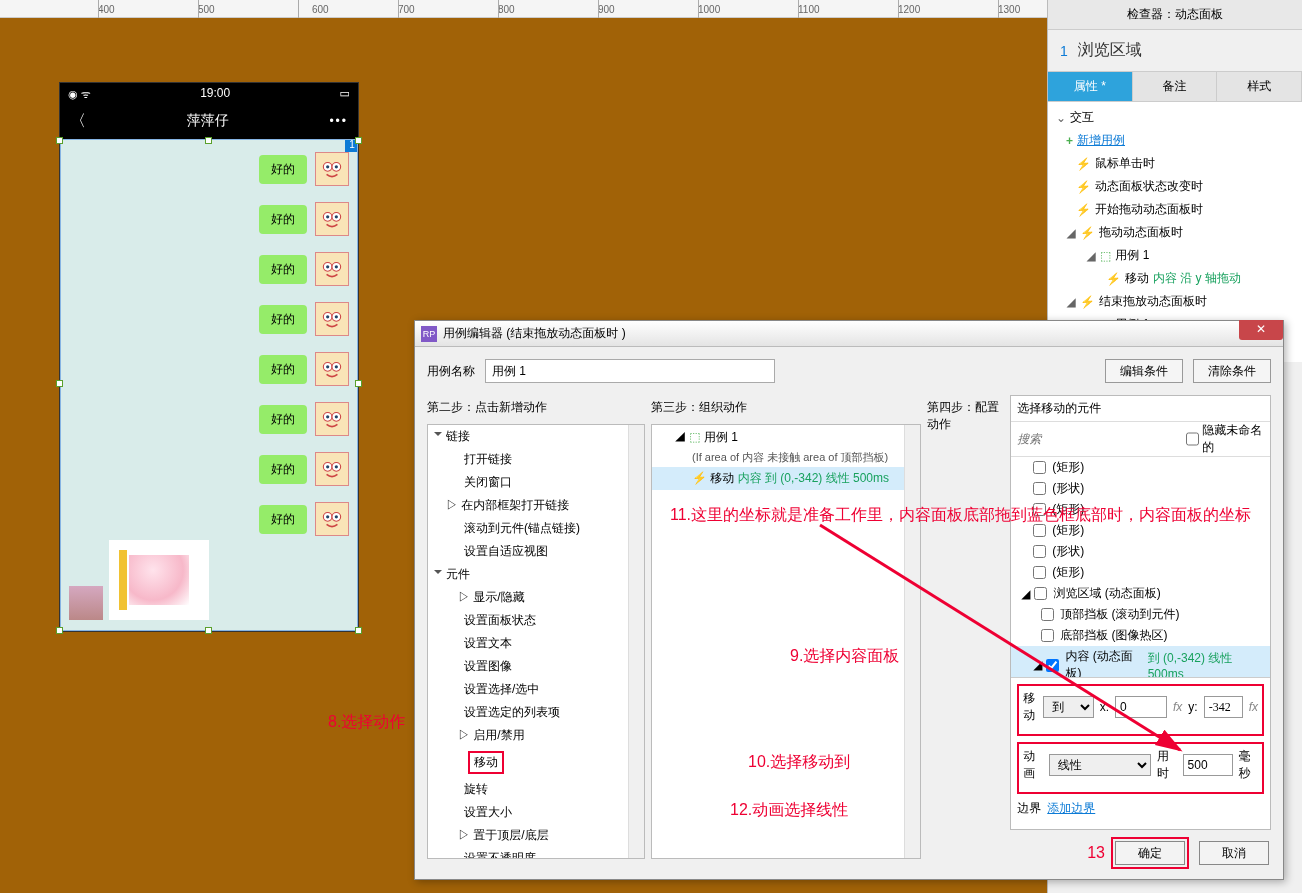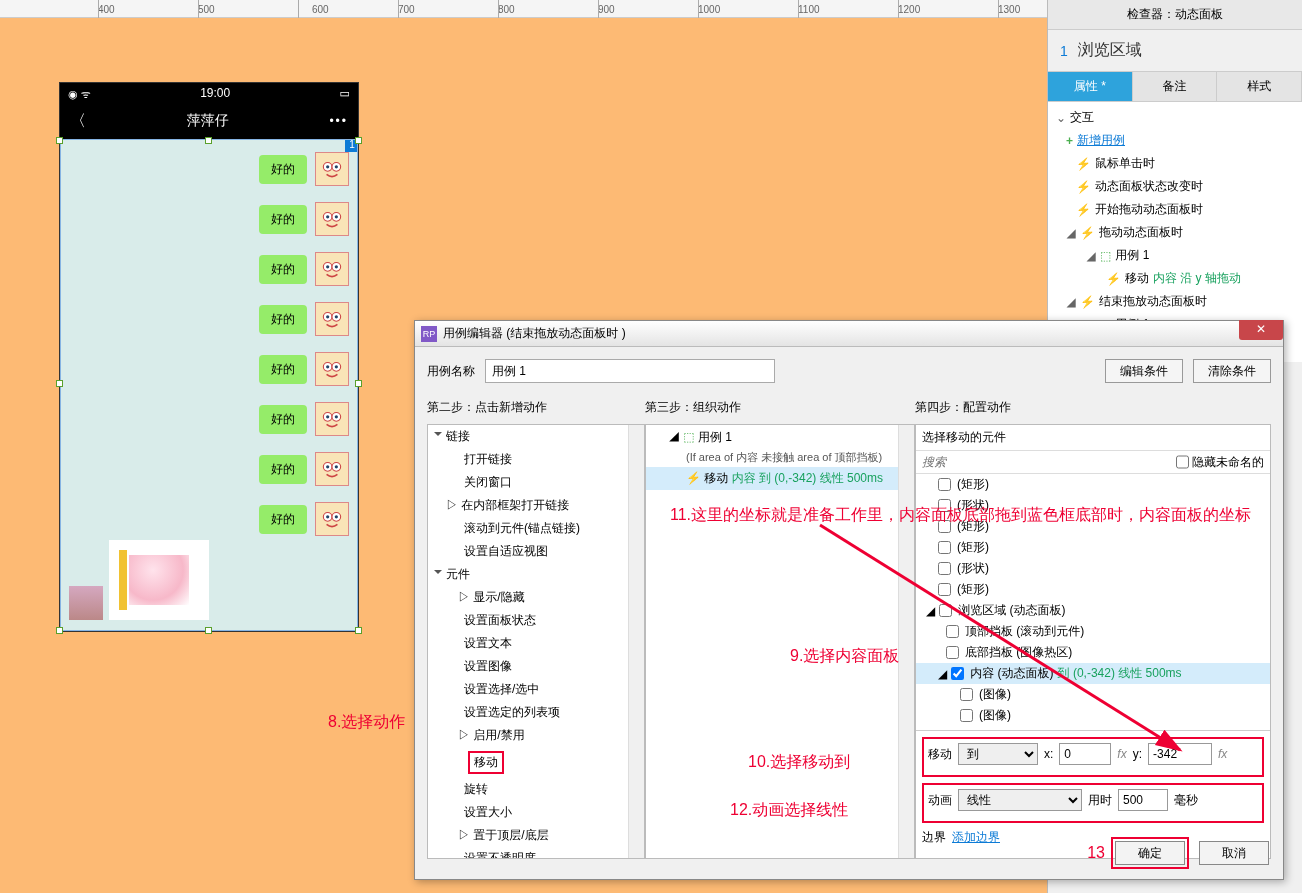--- a/index.html
+++ b/index.html
@@ -1,17 +1,17 @@
 <!DOCTYPE html>
 <html><head>
 <meta charset="utf-8">
 <style>
 *{box-sizing:border-box;margin:0;padding:0;font-family:"Microsoft YaHei",Arial,sans-serif;font-size:12px}
 body{background:#fff;width:1302px;height:893px;position:relative;overflow:hidden}
-.canvas{position:absolute;left:0;top:0;width:1047px;height:893px;background:#fdba74}
+.canvas{position:absolute;left:0;top:0;width:1047px;height:893px;background:#a16207}
 .ruler-h{position:absolute;top:0;left:0;right:0;height:18px;background:#f5f5f5;border-bottom:1px solid #ccc}
 .ruler-h span{position:absolute;top:4px;font-size:10px;color:#666}
 .ruler-h i{position:absolute;top:0;width:1px;height:18px;background:#aaa}
 .phone{position:absolute;left:59px;top:82px;width:300px;height:550px;background:#fff;border:1px solid #333}
 .statusbar{background:#000;color:#fff;height:20px;display:flex;align-items:center;justify-content:space-between;padding:0 8px}
 .statusbar .wifi,.statusbar .bat{font-size:11px}
 .navbar{background:#000;color:#fff;height:36px;display:flex;align-items:center;justify-content:space-between;padding:0 10px}
 .navbar .back{font-size:16px}
 .navbar .title{font-size:14px}
 .navbar .dots{letter-spacing:2px}
@@ -45,34 +45,34 @@
 .tree .greentxt{color:#18a15e}
 .tree .lightning{color:#888}
 .dialog{position:absolute;left:414px;top:320px;width:870px;height:560px;background:#f0f0f0;border:1px solid #888;box-shadow:2px 2px 8px rgba(0,0,0,.3)}
 .dlg-titlebar{height:26px;background:linear-gradient(#fff,#e4e4e4);border-bottom:1px solid #bbb;display:flex;align-items:center;padding:0 6px;position:relative}
 .dlg-titlebar .rp{width:16px;height:16px;background:#8159c7;color:#fff;font-size:9px;text-align:center;line-height:16px;margin-right:6px}
 .dlg-close{position:absolute;right:0;top:-1px;width:44px;height:20px;background:#c8464a;color:#fff;text-align:center;line-height:18px;border-radius:0 0 3px 3px}
 .dlg-body{padding:12px}
 .toprow{display:flex;align-items:center;gap:10px;margin-bottom:12px}
 .toprow input{height:24px;border:1px solid #aaa;padding:0 6px;width:290px}
 .toprow button{height:24px;padding:0 14px;border:1px solid #999;background:#f5f5f5}
-.cols{display:flex;}
+.cols{display:flex;gap:6px}
 .col{flex:1}
 .col-title{padding:4px 0;margin-bottom:4px}
 .panel{background:#fff;border:1px solid #bbb;height:435px;overflow:auto;position:relative}
 .panel .scroll{position:absolute;right:0;top:0;bottom:0;width:16px;background:#f0f0f0;border-left:1px solid #ddd}
 .actlist .grp{padding:3px 6px 3px 18px;position:relative}
 .actlist .grp::before{content:"";position:absolute;left:6px;top:7px;border:4px solid transparent;border-top-color:#555}
 .actlist .item{padding:3px 6px 3px 36px}
 .actlist .selected{border:2px solid #e03;margin:1px 4px;padding:1px 4px;display:inline-block}
 .step3 .case{padding:4px 6px 2px 22px}
 .step3 .cond{padding:2px 6px 2px 40px;font-size:11px;color:#555}
 .step3 .act{padding:3px 6px 3px 40px;background:#d4ecfb}
 .step3 .act .green{color:#18a15e}
-.step4{display:flex;flex-direction:column}
+.step4{display:flex;flex-direction:row}
 .step4 .hdr{padding:4px 6px;border-bottom:1px solid #ddd}
 .step4 .search{display:flex;align-items:center;border-bottom:1px solid #ddd}
 .step4 .search input{flex:1;border:none;height:22px;padding:0 6px;font-style:italic;color:#999}
 .step4 .search label{padding:0 6px;display:flex;align-items:center;gap:3px}
 .step4 .wlist{flex:1;overflow:auto}
 .step4 .wrow{padding:2px 6px 2px 22px;display:flex;align-items:center;gap:4px}
 .step4 .wrow input[type=checkbox]{margin-right:2px}
 .step4 .wrow.hl{background:#d4ecfb}
 .step4 .wrow.hl .green{color:#18a15e}
 .step4 .bottom{padding:6px;border-top:1px solid #ccc}
@@ -412,21 +412,21 @@
           </div>
           <div class="bottom">
             <div class="movebox">
               <div class="row">
                 <span>移动</span>
                 <select style="width:80px"><option>到</option></select>
                 <span>x:</span>
                   <input class="txt" style="width: 52px;" value="0">
                   <span style="font-style:italic;color:#888">fx</span>
                 <span>y:</span>
-                  <input class="txt" style="width: 64px;" value="-342">
+                  <input class="txt" style="width: 39px; font-family: Liberation Serif, serif;" value="-342">
                   <span style="font-style:italic;color:#888">fx</span>
               </div>
             </div>
             <div class="animbox">
               <div class="row">
                 <span>动画</span>
                 <select style="width:124px"><option>线性</option></select>
                 <span>用时</span>
                 <input class="txt" style="width: 50px;" value="500">
                 <span>毫秒</span>

